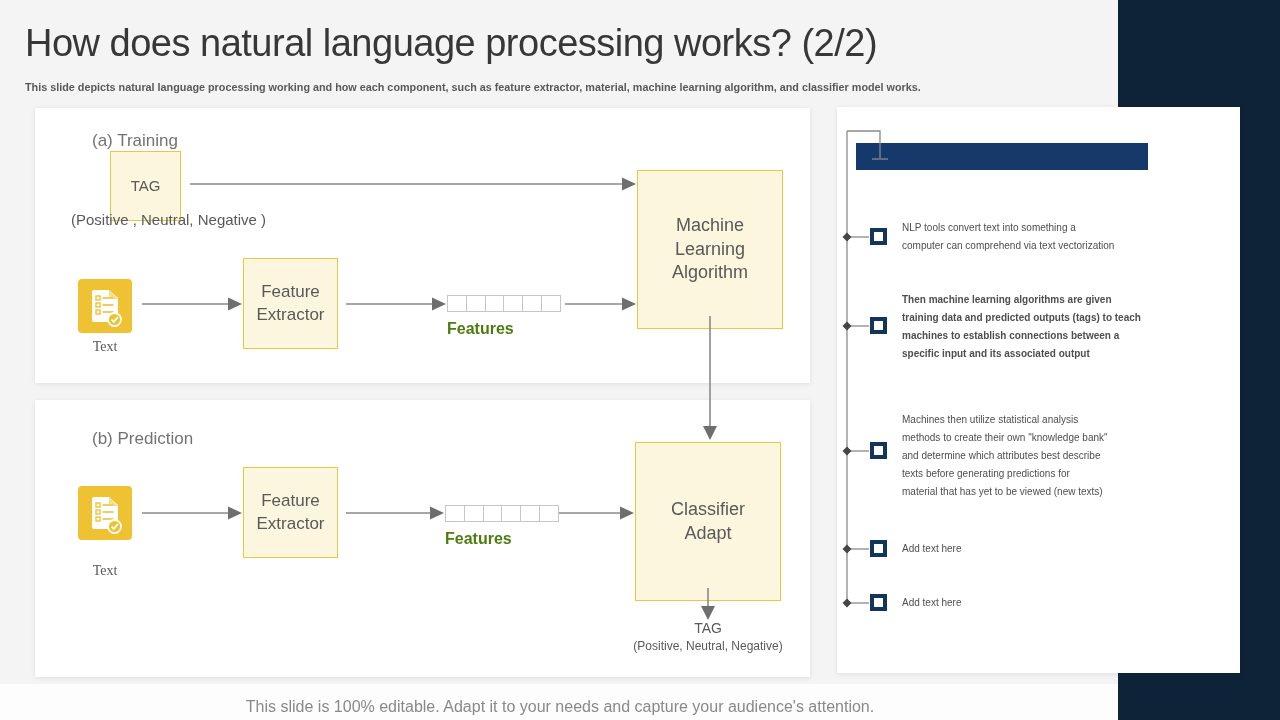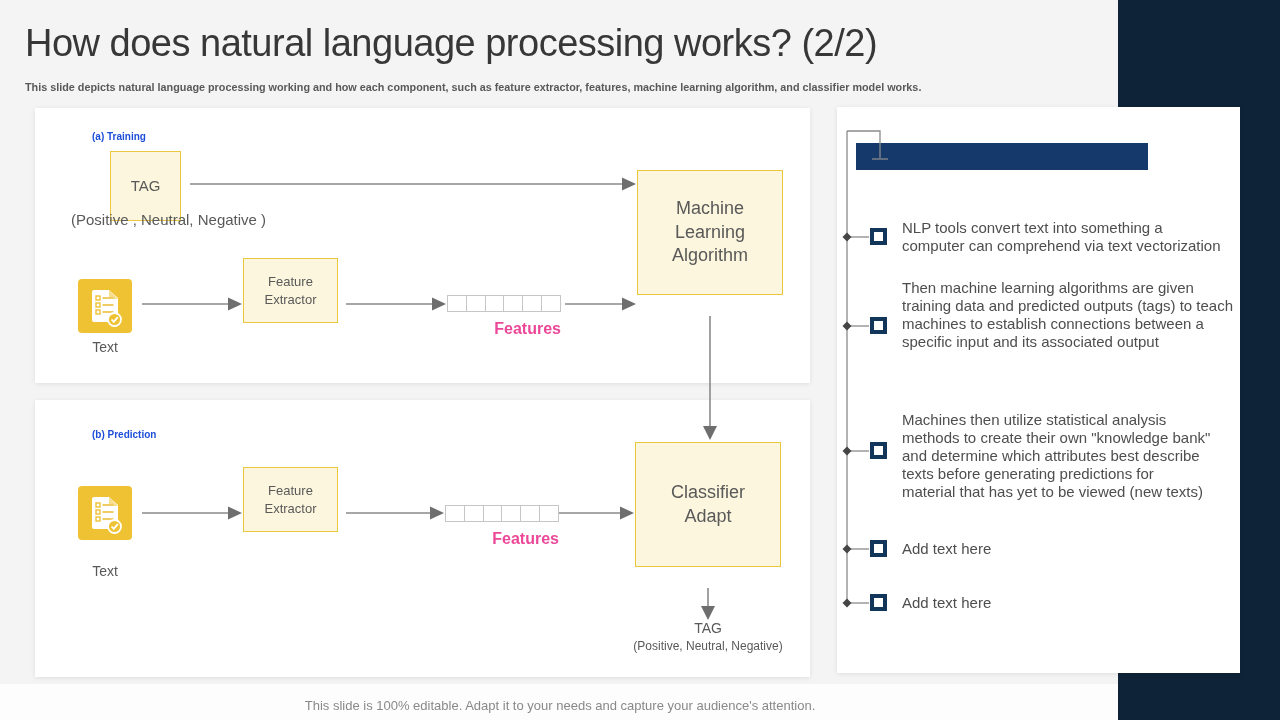--- a/index.html
+++ b/index.html
@@ -13,60 +13,60 @@
   .title { position:absolute; left:25px; top:22px; width:1060px; font-size:38px; font-weight:400;
            letter-spacing:-0.5px; color:#373737; z-index:2; white-space:nowrap; }
   .subtitle { position:absolute; left:25px; top:81px; width:1000px; font-size:10.8px; font-weight:700;
               color:#595959; z-index:2; }
 
   .panel { position:absolute; background:#ffffff; box-shadow:0 1px 5px rgba(0,0,0,0.09); z-index:2; }
   .panel-a { left:35px; top:108px; width:775px; height:275px; }
   .panel-b { left:35px; top:400px; width:775px; height:277px; }
   .notes   { left:837px; top:107px; width:403px; height:566px; }
 
-  .sec-heading { position:absolute; font-size:10px; font-weight:700; color:#1d4ed8; }
+  .sec-heading { position:absolute; font-size:17px; font-weight:400; color:#737373; }
 
   .gold-box { position:absolute; background:#fcf6de; border:1.5px solid #e9c83f; display:flex;
               align-items:center; justify-content:center; text-align:center; color:#595959; line-height:1.32; }
   .tag-box  { left:75px; top:43px; width:71px; height:70px; font-size:15px; }
-  .fe-box   { width:95px; height:65px; font-size:13px; }
-  .big-box  { width:146px; height:125px; font-size:18px; padding:0 14px; }
+  .fe-box   { width:95px; height:91px; font-size:17px; }
+  .big-box  { width:146px; height:159px; font-size:18px; padding:0 14px; }
 
   .tag-values { position:absolute; left:36px; top:103px; font-size:15px; color:#595959; white-space:pre; }
 
   .doc-icon { position:absolute; width:54px; height:54px; background:#efc233; border-radius:4px; }
-  .text-label { position:absolute; width:54px; text-align:center; font-size:14px; color:#595959; }
+  .text-label { position:absolute; width:54px; text-align:center; font-size:14px; color:#595959;font-family:Liberation Serif, serif; }
 
   .cells { position:absolute; width:114px; height:17px; display:flex; background:#ffffff; }
   .cells .cell { flex:1 1 0; border:1px solid #c6c6c6; border-right:none; }
   .cells .cell:last-child { border-right:1px solid #c6c6c6; }
-  .features-label { position:absolute; width:114px; text-align:right; font-size:16px; font-weight:700; color:#ec4899; }
+  .features-label { position:absolute; width:114px; text-align:left; font-size:16px; font-weight:700; color:#4d7c0f; }
 
   .tag-out { position:absolute; width:146px; text-align:center; font-size:14px; color:#595959; }
   .tag-out-sub { position:absolute; width:290px; text-align:center; font-size:12px; color:#595959; }
 
   .notes-bar { position:absolute; left:19px; top:36px; width:292px; height:27px; background:#15396b; }
   .bullet-marker { position:absolute; left:33px; width:17px; height:17px; border:4px solid #123659; background:#ffffff; }
-  .bullet-text { position:absolute; left:65px; width:332px; font-size:15px; line-height:18px; color:#4e4e4e; white-space:pre-line; }
+  .bullet-text { position:absolute; left:65px; width:332px; font-size:10px; line-height:18px; color:#4e4e4e; white-space:pre-line; }
 
   .overlay { position:absolute; left:0; top:0; z-index:3; pointer-events:none; }
 
-  .footer-text { position:absolute; left:0; top:698px; width:1120px; text-align:center; font-size:13px;
+  .footer-text { position:absolute; left:0; top:698px; width:1120px; text-align:center; font-size:16px;
                  color:#898989; z-index:2; }
 </style>
 </head>
 <body>
 
 <div class="slide">
 
   <div class="navy-band"></div>
   <div class="footer-strip"></div>
 
   <h1 class="title">How does natural language processing works? (2/2)</h1>
-  <p class="subtitle">This slide depicts natural language processing working and how each component, such as feature extractor, features, machine learning algorithm, and classifier model works.</p>
+  <p class="subtitle">This slide depicts natural language processing working and how each component, such as feature extractor, material, machine learning algorithm, and classifier model works.</p>
 
   <section class="panel panel-a">
     <h2 class="sec-heading" style="left:57px; top:23px;">(a) Training</h2>
 
     <div class="gold-box tag-box">
       <span>TAG</span>
     </div>
     <div class="tag-values">(Positive , Neutral, Negative )</div>
 
     <div class="doc-icon" style="left:43px; top:171px;">
@@ -147,21 +147,21 @@
     <div class="tag-out-sub" style="left:528px; top:239px;">(Positive, Neutral, Negative)</div>
   </section>
 
   <aside class="panel notes">
     <div class="notes-bar"></div>
     <div id="bullets">
         <div class="bullet-marker" style="top: 121px;"></div>
         <div class="bullet-text" style="top: 112px;">NLP tools convert text into something a
 computer can comprehend via text vectorization</div>
         <div class="bullet-marker" style="top: 210px;"></div>
-        <div class="bullet-text" style="top: 172px;">Then machine learning algorithms are given
+        <div class="bullet-text" style="top: 184px; font-weight: bold;">Then machine learning algorithms are given
 training data and predicted outputs (tags) to teach
 machines to establish connections between a
 specific input and its associated output</div>
         <div class="bullet-marker" style="top: 335px;"></div>
         <div class="bullet-text" style="top: 304px;">Machines then utilize statistical analysis
 methods to create their own "knowledge bank"
 and determine which attributes best describe
 texts before generating predictions for
 material that has yet to be viewed (new texts)</div>
         <div class="bullet-marker" style="top: 433px;"></div>

